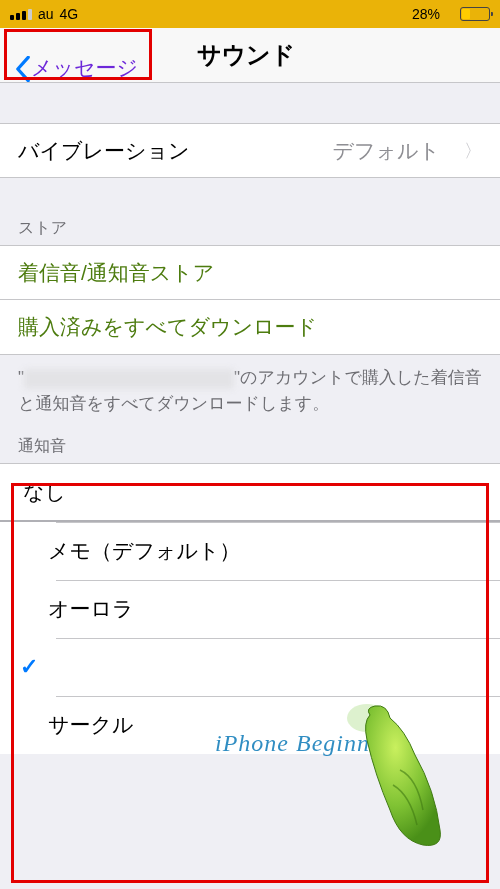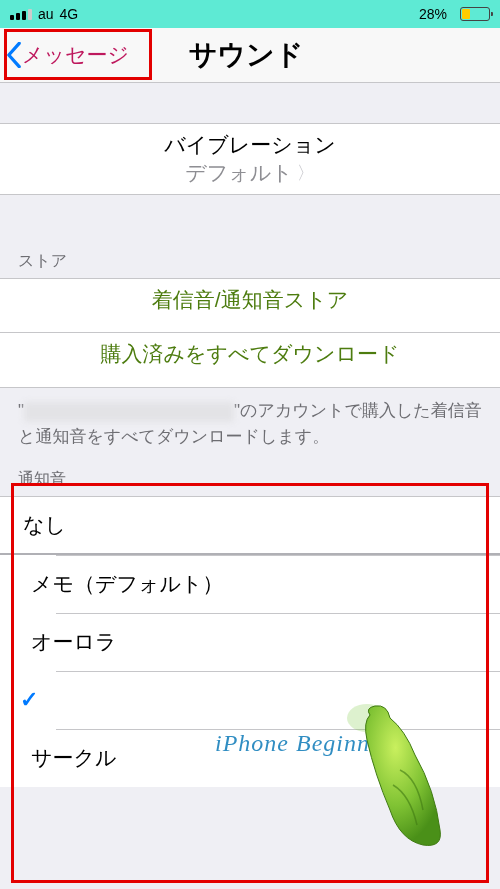--- a/index.html
+++ b/index.html
@@ -1,41 +1,41 @@
 <!DOCTYPE html>
 <html><head>
 <meta charset="utf-8">
 <style>
   * { box-sizing: border-box; margin: 0; padding: 0; }
   html, body { width: 500px; height: 889px; font-family: -apple-system, "Hiragino Sans", sans-serif; background: #efeff4; overflow: hidden; position: relative; }
-  .status-bar { height: 28px; display: flex; align-items: center; justify-content: space-between; padding: 0 10px; font-size: 14px; background: #5eead4; color: #000; }
+  .status-bar { height: 28px; display: flex; align-items: center; justify-content: space-between; padding: 0 10px; font-size: 14px; background: #eab308; color: #000; }
   .status-left { display: flex; align-items: center; gap: 6px; }
   .signal { display: inline-flex; gap: 2px; align-items: flex-end; }
   .signal span { width: 4px; background: #000; border-radius: 1px; }
   .signal span:nth-child(1){height:5px}.signal span:nth-child(2){height:7px}.signal span:nth-child(3){height:9px}.signal span:nth-child(4){height:11px;background:#ccc}
-  .battery { display: inline-flex; align-items: center; gap: 13px; }
+  .battery { display: inline-flex; align-items: center; gap: 20px; }
   .batt-body { width: 30px; height: 14px; border: 1.5px solid #444; border-radius: 3px; position: relative; }
   .batt-body::after { content:""; position:absolute; right:-4px; top:4px; width:2.5px; height:4px; background:#444; border-radius:0 1px 1px 0;}
   .batt-fill { position:absolute; left:1px; top:1px; bottom:1px; width:28%; background:#ffcc00; border-radius:1px;}
   .nav-bar { height: 55px; background: #f8f8f8; border-bottom: 1px solid #c6c6c9; display: flex; align-items: center; position: relative; }
-  .back-btn { display: flex; align-items: center; color: #be185d; font-size: 21px; padding-left: 6px; height:100%; cursor:pointer;}
+  .back-btn { display: flex; align-items: flex-end; color: #6d28d9; font-size: 21px; padding-left: 15px; height:100%; cursor:pointer;}
   .back-btn svg { width: 16px; height: 26px; }
-  .nav-title { position: absolute; left:0; right:8px; text-align:center; font-size: 28px; font-weight: 600; pointer-events:none;}
+  .nav-title { position: absolute; left:0; right:8px; text-align:center; font-size: 24px; font-weight: 600; pointer-events:none;}
   .red-box-back { position:absolute; left:4px; top:1px; width:148px; height:51px; border:3px solid #e30000; pointer-events:none;}
   .group-gap { height: 40px; }
   .section-header { padding: 10px 18px 6px; font-size: 16px; color: #6d6d72; }
-  .cell { background:#fff; border-top:1px solid #c6c6c9; border-bottom:1px solid #c6c6c9; min-height:55px; display:flex; align-items:center; padding:7px 18px; font-size:21px; color:#000; justify-content:space-between;flex-direction:column;}
+  .cell { background:#fff; border-top:1px solid #c6c6c9; border-bottom:1px solid #c6c6c9; min-height:55px; display:flex; align-items:center; padding:0 18px; font-size:21px; color:#000; justify-content:space-between;}
   .cell + .cell { border-top:none;font-family:Liberation Serif, serif; }
   .cell.link { color:#4d7c0f; }
-  .cell .detail { color:#8e8e93; font-size:21px; display:flex; align-items:center; gap:4px;}
+  .cell .detail { color:#8e8e93; font-size:21px; display:flex; align-items:center; gap:24px;}
   .chevron { color:#c7c7cc; font-size:18px; }
   .footer-text { padding: 10px 18px; font-size: 17px; color:#6d6d72; line-height:1.5;}
   .blur-span { display:inline-block; width:210px; height:20px; background:#e3e3e6; filter:blur(3px); vertical-align:middle; border-radius:2px;}
   .alert-list { background:#fff; border-top:1px solid #c6c6c9; }
-  .alert-list .row { min-height:58px; display:flex; align-items:center; font-size:21px; color:#000; padding-left:31px; position:relative;}
+  .alert-list .row { min-height:58px; display:flex; align-items:center; font-size:21px; color:#000; padding-left:48px; position:relative;}
   .alert-list .row.none-row { padding-left:23px; border-bottom:2px solid #b0b0b5; }
   .alert-list .row + .row::before { content:""; position:absolute; left:56px; right:0; top:0; height:1px; background:#c6c6c9; }
   .check { position:absolute; left:20px; color:#007aff; font-size:22px; font-weight:bold; }
   .red-box-list { position:absolute; left:11px; right:11px; top:483px; height:400px; border:3px solid #e30000; pointer-events:none;}
   .watermark { position:absolute; left:215px; top:730px; color:#0c7ab8; font-style:italic; font-family:"Brush Script MT",cursive; font-size:24px; letter-spacing:1px; opacity:.85; pointer-events:none;}
   .finger { position:absolute; left:345px; top:700px; width:110px; height:150px; pointer-events:none;}
 </style>
 </head>
 <body>
 
@@ -72,21 +72,21 @@
 <div class="group-gap"></div>
 
 <div class="cell">
   <span>バイブレーション</span>
   <span class="detail">
     <span>デフォルト</span>
     <span class="chevron">〉</span>
   </span>
 </div>
 
-<div class="section-header" style="padding-top:56px">ストア</div>
+<div class="section-header" style="padding-top:40px">ストア</div>
 
 <div class="cell link">
   <span>着信音/通知音ストア</span>
 </div>
 <div class="cell link">
   <span>購入済みをすべてダウンロード</span>
 </div>
 
 <div class="footer-text">
   "<span class="blur-span"></span>"<span>のアカウントで購入した着信音と通知音をすべてダウンロードします。</span>

